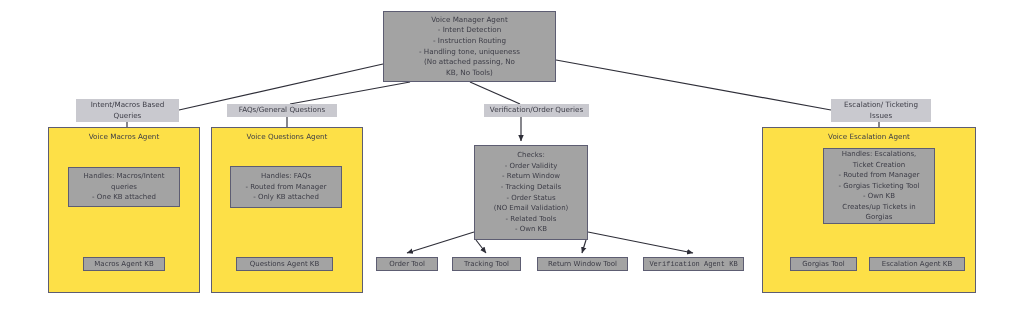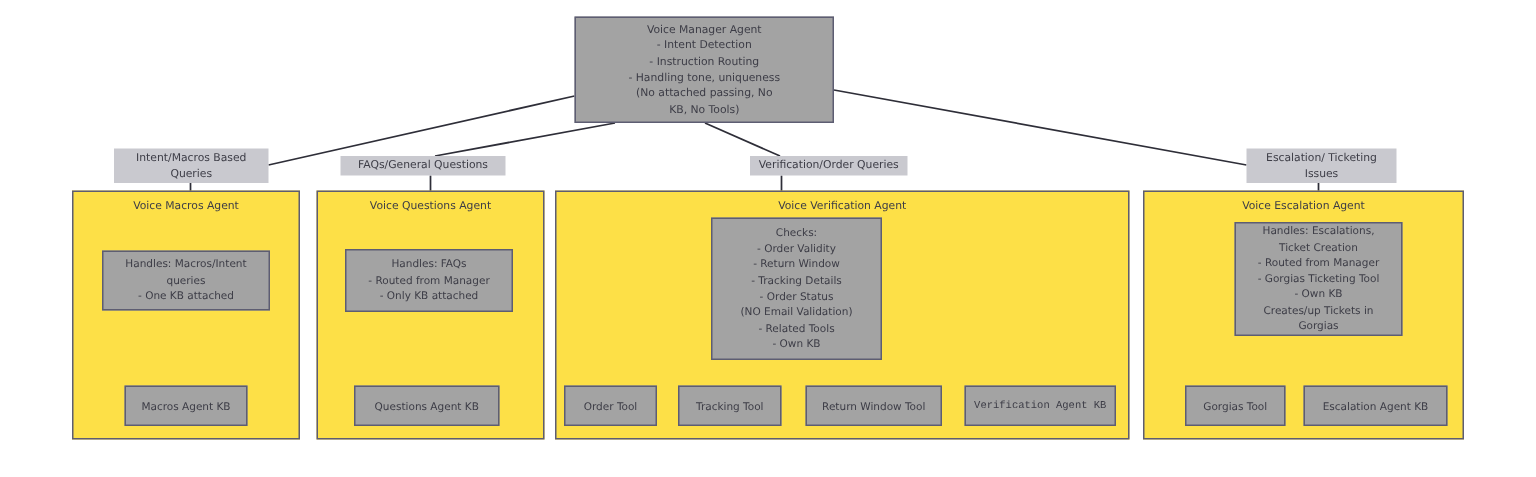--- a/index.html
+++ b/index.html
@@ -71,21 +71,21 @@
     text-align: center;
     display: flex;
     flex-direction: column;
     align-items: center;
     justify-content: center;
     z-index: 4;
     padding: 1px 4px;
   }
   #label-intent  { left: 76px;  top: 99px;  width: 103px; height: 23px; }
   #label-faqs    { left: 227px; top: 104px; width: 110px; height: 13px; }
-  #label-verify  { left: 484px; top: 104px; width: 105px; height: 13px; margin-left: 16px; }
+  #label-verify  { left: 484px; top: 104px; width: 105px; height: 13px; }
   #label-escal   { left: 831px; top: 99px;  width: 100px; height: 23px; }
 
   
   .panel {
     position: absolute;
     box-sizing: border-box;
     background: #fde047;
     border: 1.3px solid #5d5d72;
     z-index: 1;
   }
@@ -120,21 +120,21 @@
   }
   #escalation-desc {
     left: 823px; top: 148px; width: 112px; height: 76px;
     font-size: 7px; line-height: 10.6px;
   }
 
   
   .leaf {
     font-size: 7px;
     line-height: 10px;
-    height: 27px;
+    height: 14px;
   }
   #macros-kb      { left: 83px;  top: 257px; width: 82px; }
   #questions-kb   { left: 236px; top: 257px; width: 97px; }
   #order-tool     { left: 376px; top: 257px; width: 62px; }
   #tracking-tool  { left: 452px; top: 257px; width: 69px; }
   #return-tool    { left: 537px; top: 257px; width: 91px; }
   #verify-kb      { left: 643px; top: 257px; width: 101px; font-family: Liberation Mono, monospace; }
   #gorgias-tool   { left: 790px; top: 257px; width: 67px; }
   #escalation-kb  { left: 869px; top: 257px; width: 96px; }
 </style>
@@ -219,23 +219,20 @@
   </div>
   <div class="box" id="questions-desc">
     <span class="line">Handles: FAQs</span>
     <span class="line">- Routed from Manager</span>
     <span class="line">- Only KB attached</span>
   </div>
   <div class="box leaf" id="questions-kb">
     <span class="line">Questions Agent KB</span>
   </div>
 
-  <div class="panel" id="panel-verify">
-    <div class="panel-title">Voice Verification Agent</div>
-  </div>
   <div class="box" id="verify-desc">
     <span class="line">Checks:</span>
     <span class="line">- Order Validity</span>
     <span class="line">- Return Window</span>
     <span class="line">- Tracking Details</span>
     <span class="line">- Order Status</span>
     <span class="line">(NO Email Validation)</span>
     <span class="line">- Related Tools</span>
     <span class="line">- Own KB</span>
   </div>

